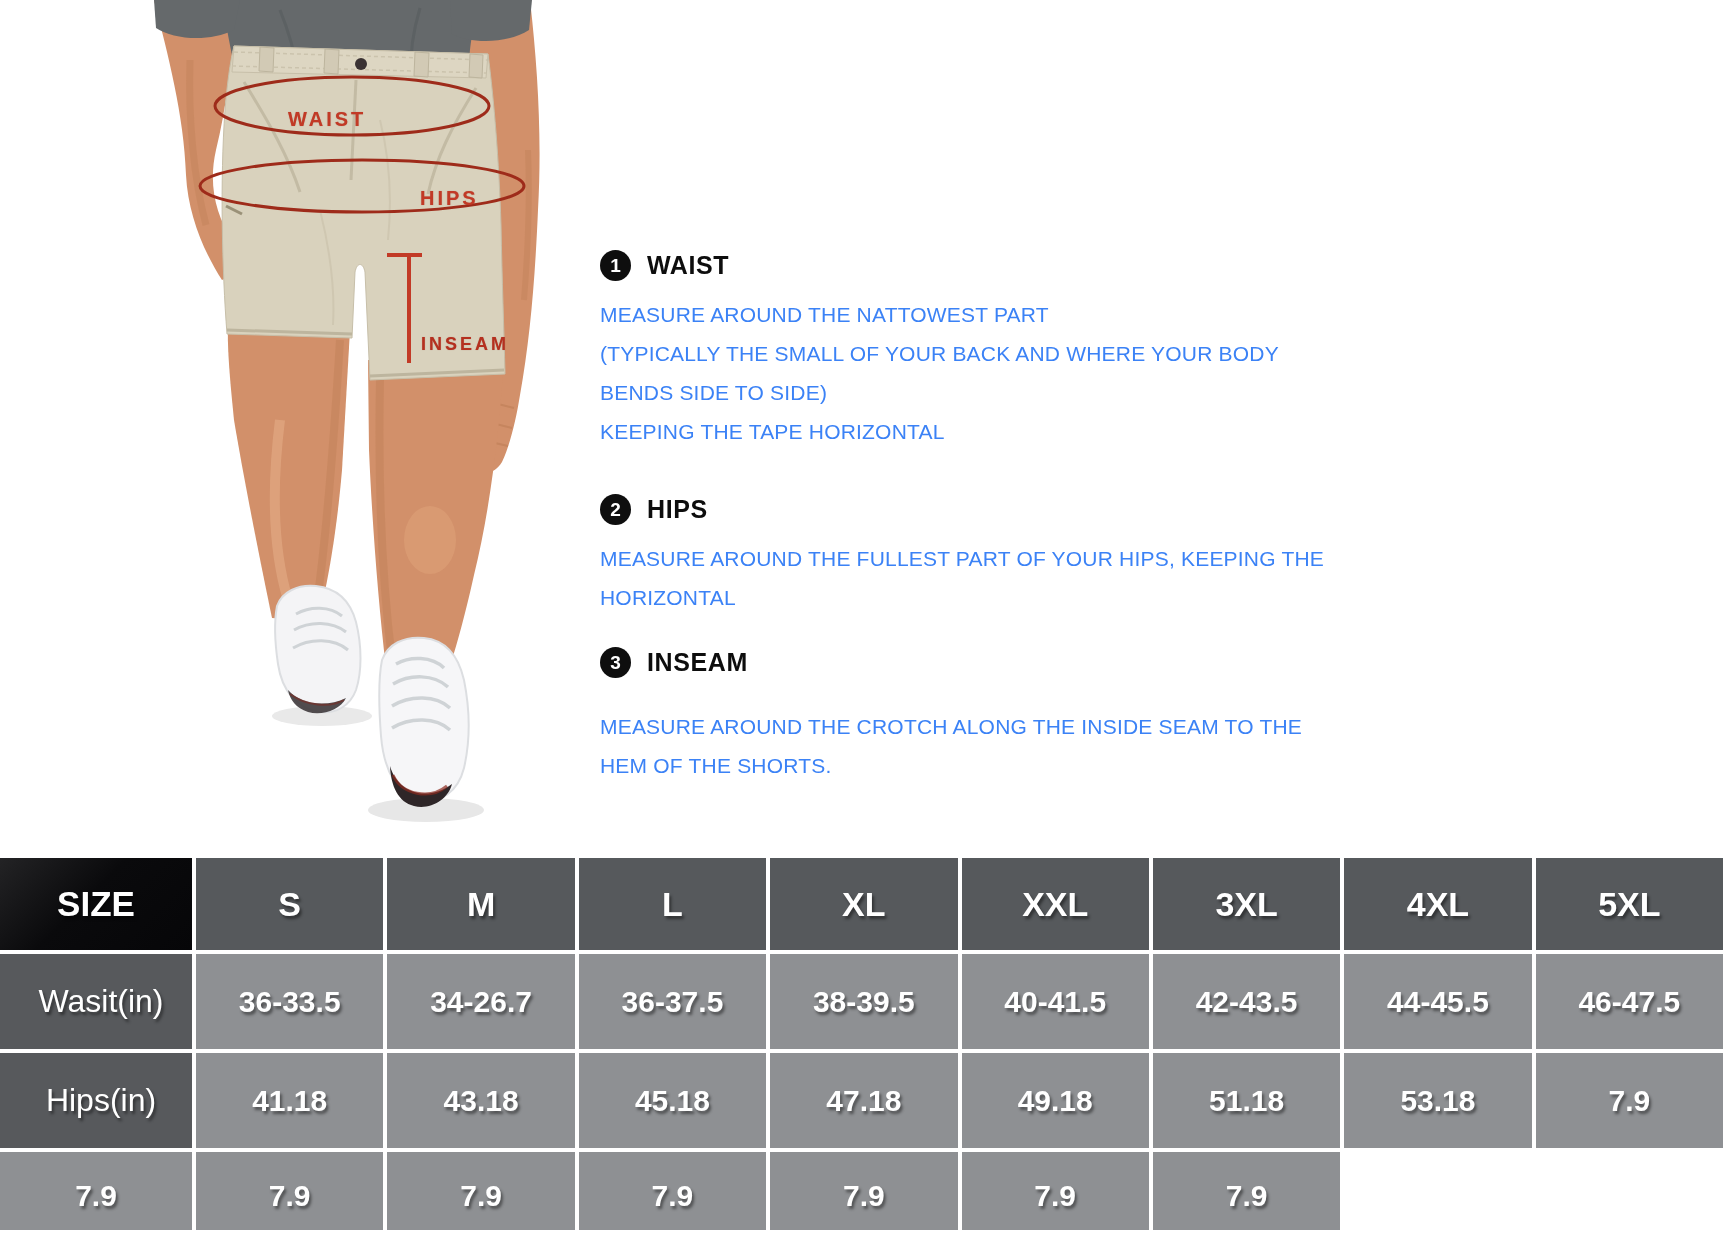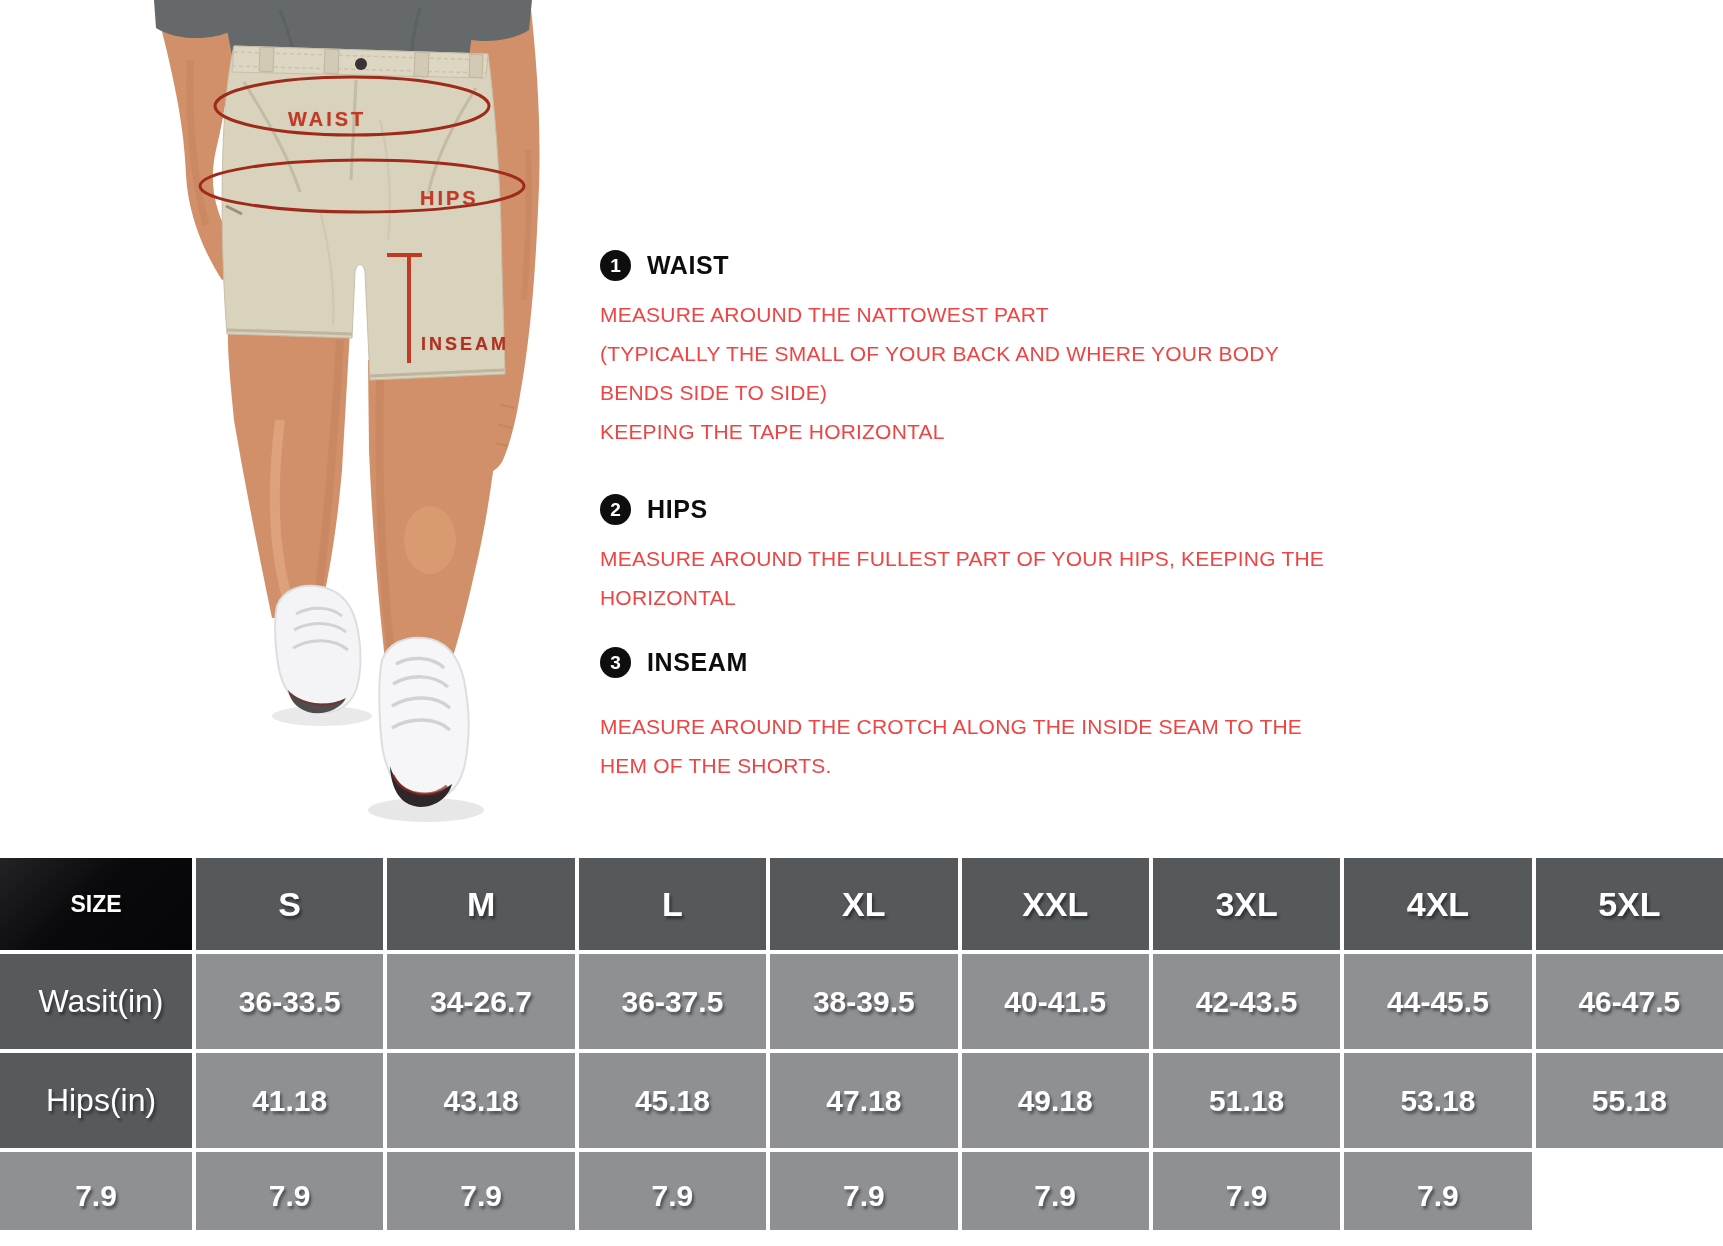--- a/index.html
+++ b/index.html
@@ -24,35 +24,35 @@
   .instr section{position:absolute;left:0;width:800px;}
   .ihead{display:flex;align-items:center;height:31px;}
   .badge{
     width:31px;height:31px;border-radius:50%;background:#0e0e0e;color:#ffffff;
     display:inline-flex;align-items:center;justify-content:center;
     font-size:19px;font-weight:bold;flex:0 0 31px;
   }
   .ititle{margin-left:16px;font-size:25px;font-weight:bold;color:#0d0d0d;letter-spacing:.6px;}
   .ilines{margin-top:14px;}
   .sec-inseam .ilines{margin-top:29px;}
-  .iline{font-size:21px;line-height:39px;color:#ef4444;letter-spacing:.2px;white-space:nowrap;}
+  .iline{font-size:21px;line-height:39px;color:#3b82f6;letter-spacing:.2px;white-space:nowrap;}
 
   
   .size-table{
     position:absolute;left:0;top:858px;width:1723px;height:382px;
     display:grid;grid-template-columns:192px repeat(8,1fr);
     grid-template-rows:92px 95px 95px 1fr;gap:4px;background:#ffffff;
   }
   .cell{
     display:flex;align-items:center;justify-content:center;
     color:#ffffff;text-shadow:2px 3px 3px rgba(0,0,0,.45);
   }
   .th{background:#56595c;font-size:34px;font-weight:bold;}
   .th-size{background:linear-gradient(135deg,#232325 0%,#0a0a0c 45%,#060608 100%);
-    font-size:23px;font-weight:bold;}
+    font-size:35px;font-weight:bold;}
   .rlabel{background:#57595c;font-size:32px;padding-left:10px;}
   .val{background:#8e9093;font-size:30px;font-weight:600;}
   .bottom-border{position:absolute;left:0;top:1242px;width:1723px;height:4px;background:#141416;}
 </style>
 </head>
 <body>
 
 <div class="stage">
 
   <div class="model-area">
@@ -187,21 +187,20 @@
     <div class="cell val">46-47.5</div>
 
     <div class="cell rlabel">Hips(in)</div>
     <div class="cell val">41.18</div>
     <div class="cell val">43.18</div>
     <div class="cell val">45.18</div>
     <div class="cell val">47.18</div>
     <div class="cell val">49.18</div>
     <div class="cell val">51.18</div>
     <div class="cell val">53.18</div>
-    <div class="cell val">55.18</div>
 
     <div class="cell val">7.9</div>
     <div class="cell val">7.9</div>
     <div class="cell val">7.9</div>
     <div class="cell val">7.9</div>
     <div class="cell val">7.9</div>
     <div class="cell val">7.9</div>
     <div class="cell val">7.9</div>
     <div class="cell val">7.9</div>
   </div>

